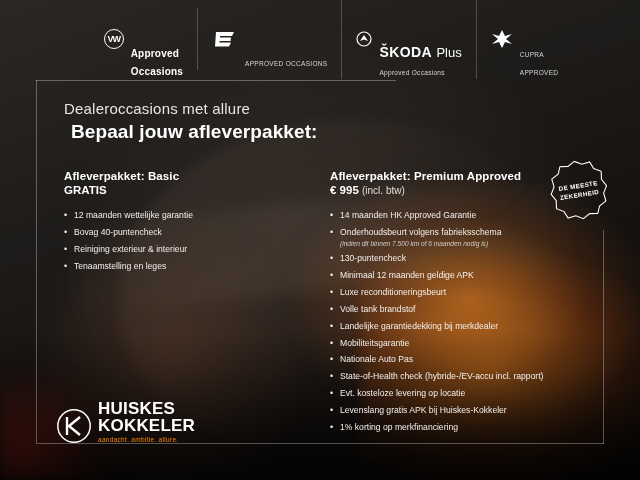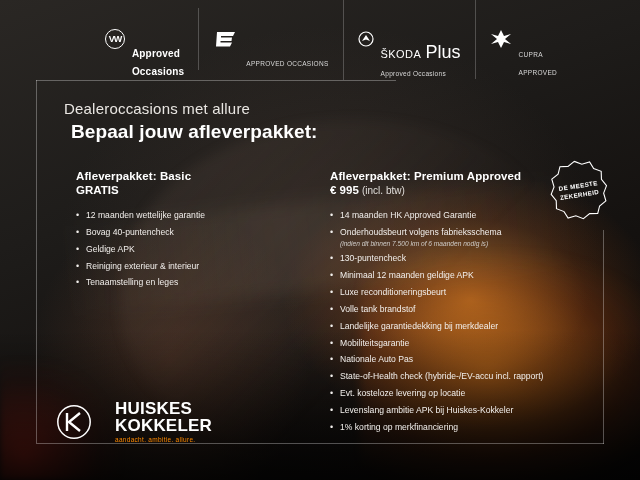--- a/index.html
+++ b/index.html
@@ -81,36 +81,36 @@
   .brand-mark { display: flex; align-items: center; justify-content: center; }
   .brand-text { line-height: 1.12; margin-top: 44px; }
   .brand-t1 { font-size: 10px; font-weight: bold; letter-spacing: .2px; color: #fff; }
   .brand-t2 { font-size: 10px; font-weight: bold; letter-spacing: .2px; color: #fff; }
   .brand-sub { font-size: 6.5px; letter-spacing: .3px; color: #d8d8d8; }
   .vw-circle {
     width: 20px; height: 20px; border-radius: 50%;
     border: 1.4px solid #fff; display: flex; align-items: center; justify-content: center;
     font-size: 9px; font-weight: bold; color: #fff; letter-spacing: -1px;
   }
-  .skoda-word { font-size: 11px; font-weight: normal; letter-spacing: .4px; }
-  .skoda-plus { font-size: 18px; font-weight: normal; text-align: right; }
+  .skoda-word { font-size: 14px; font-weight: bold; letter-spacing: .4px; }
+  .skoda-plus { font-size: 13px; font-weight: normal; text-align: right; }
 
   
   .kicker {
     position: absolute; left: 64px; top: 100px;
     font-size: 15px; color: #e9e6e2; font-weight: normal; letter-spacing: .2px;
   }
   .headline {
     position: absolute; left: 71px; top: 121px;
     font-size: 19px; color: #ffffff; font-weight: bold; letter-spacing: .1px;
   }
 
   
   .col { position: absolute; color: #fff; }
-  .col-left { left: 64px; top: 170px; width: 240px; margin-left: 12px; }
+  .col-left { left: 64px; top: 170px; width: 240px; }
   .col-right { left: 330px; top: 170px; width: 250px; }
 
   .pkg-title { font-size: 11.5px; font-weight: bold; color: #ffffff; letter-spacing: .1px; }
   .pkg-price { font-size: 11.5px; font-weight: bold; color: #ffffff; margin-top: 2px; }
   .pkg-price .vat { font-size: 10px; font-weight: normal; color: #e0ddd9; }
   .feat-list { list-style: none; margin-top: 14px; }
   .feat-list li {
     position: relative; font-size: 8.6px; color: #f2efec; line-height: 1.38;
     padding-left: 10px; margin-bottom: 5px;
   }
@@ -126,21 +126,21 @@
     transform: rotate(-9deg);
     display: flex; flex-direction: column; align-items: center; justify-content: center;
     color: #fff; text-align: center;
   }
   .seal svg { position: absolute; inset: 0; }
   .seal-text { position: relative; font-size: 6.2px; font-weight: bold; line-height: 1.45; letter-spacing: .4px; }
 
   
   .dealer {
     position: absolute; left: 56px; bottom: 36px;
-    display: flex; align-items: center; gap: 23px; color: #fff;
+    display: flex; align-items: flex-end; gap: 6px; color: #fff;
   }
   .dealer-mark { width: 36px; height: 36px; position: relative; }
   .dealer-name { line-height: 1.02; }
   .dealer-l1 { font-size: 17px; font-weight: bold; letter-spacing: .2px; }
   .dealer-l2 { font-size: 17px; font-weight: bold; letter-spacing: .2px; }
   .dealer-tag { font-size: 6.5px; color: #ff8a00; margin-top: 3px; letter-spacing: .3px; }
 </style>
 </head>
 <body>
 
@@ -211,21 +211,20 @@
 
   <div class="kicker">Dealeroccasions met allure</div>
   <div class="headline">Bepaal jouw afleverpakket:</div>
 
   <div class="col col-left">
     <div class="pkg-title">Afleverpakket: Basic</div>
     <div class="pkg-price">GRATIS</div>
     <ul class="feat-list">
       <li><span>12 maanden wettelijke garantie</span></li>
       <li><span>Bovag 40-puntencheck</span></li>
-      <li><span>Geldige APK</span></li>
       <li><span>Reiniging exterieur &amp; interieur</span></li>
       <li><span>Tenaamstelling en leges</span></li>
     </ul>
   </div>
 
   <div class="col col-right">
     <div class="pkg-title">Afleverpakket: Premium Approved</div>
     <div class="pkg-price">
       <span>€ 995</span>
       <span class="vat">(incl. btw)</span>
@@ -238,21 +237,21 @@
       </li>
       <li><span>130-puntencheck</span></li>
       <li><span>Minimaal 12 maanden geldige APK</span></li>
       <li><span>Luxe reconditioneringsbeurt</span></li>
       <li><span>Volle tank brandstof</span></li>
       <li><span>Landelijke garantiedekking bij merkdealer</span></li>
       <li><span>Mobiliteitsgarantie</span></li>
       <li><span>Nationale Auto Pas</span></li>
       <li><span>State-of-Health check (hybride-/EV-accu incl. rapport)</span></li>
       <li><span>Evt. kosteloze levering op locatie</span></li>
-      <li><span>Levenslang ambitie APK bij Huiskes-Kokkeler</span></li>
+      <li><span>Levenslang gratis APK bij Huiskes-Kokkeler</span></li>
       <li><span>1% korting op merkfinanciering</span></li>
     </ul>
   </div>
 
   <div class="seal">
     <svg viewBox="0 0 62 62" width="62" height="62" aria-hidden="true">
       <path d="M31 1 L38 5 L46 4 L49 11 L56 15 L55 23 L59 30 L55 37 L56 45 L49 49 L46 56 L38 55 L31 59 L24 55 L16 56 L13 49 L6 45 L7 37 L3 30 L7 23 L6 15 L13 11 L16 4 L24 5 Z" fill="none" stroke="#ffffff" stroke-width="1.1"></path>
     </svg>
     <div class="seal-text">DE MEESTE</div>
     <div class="seal-text">ZEKERHEID</div>

